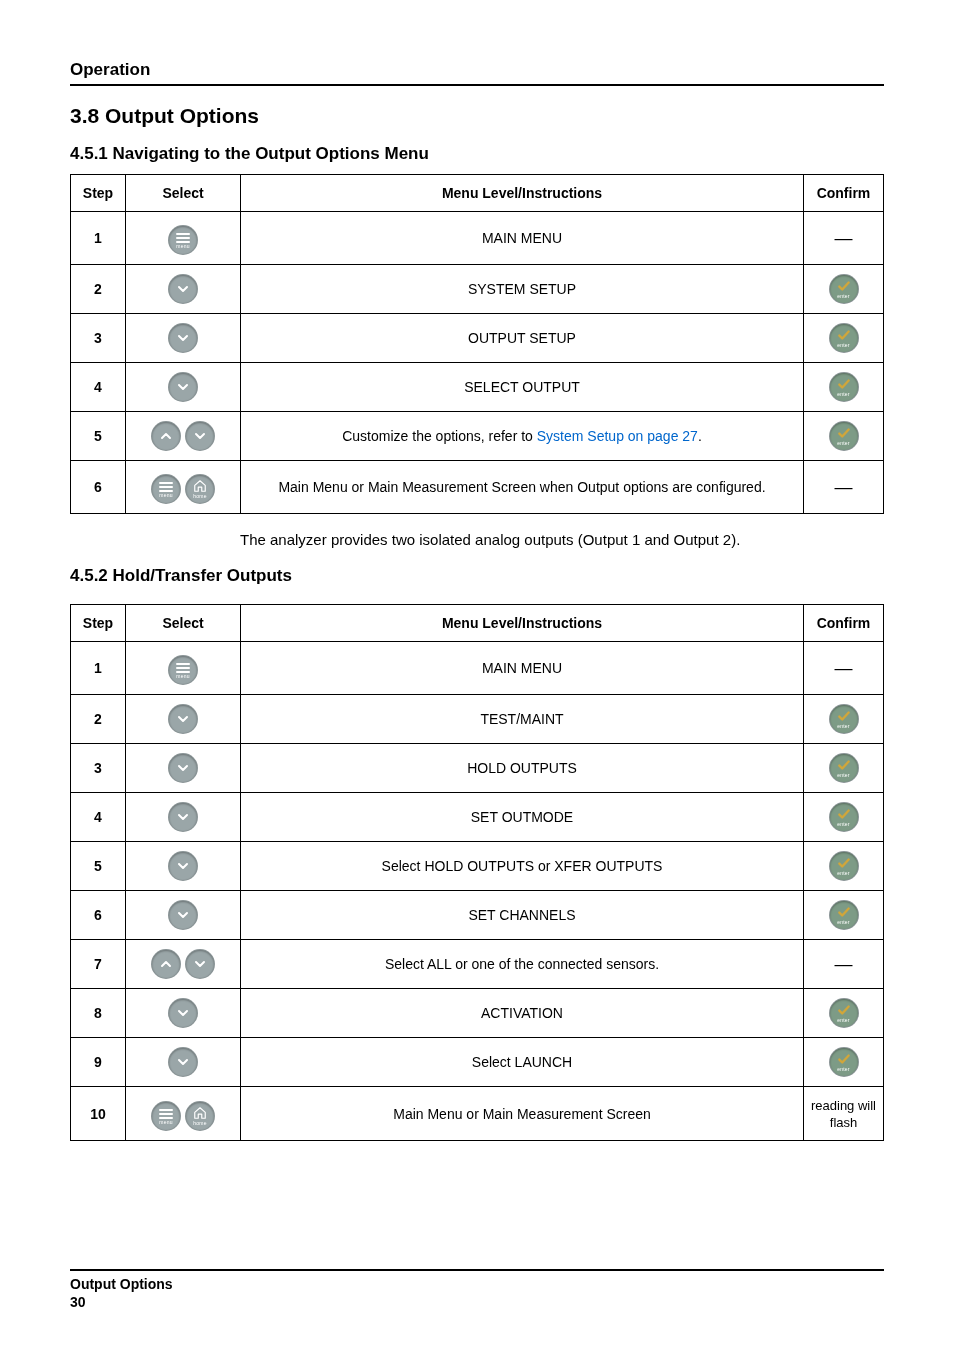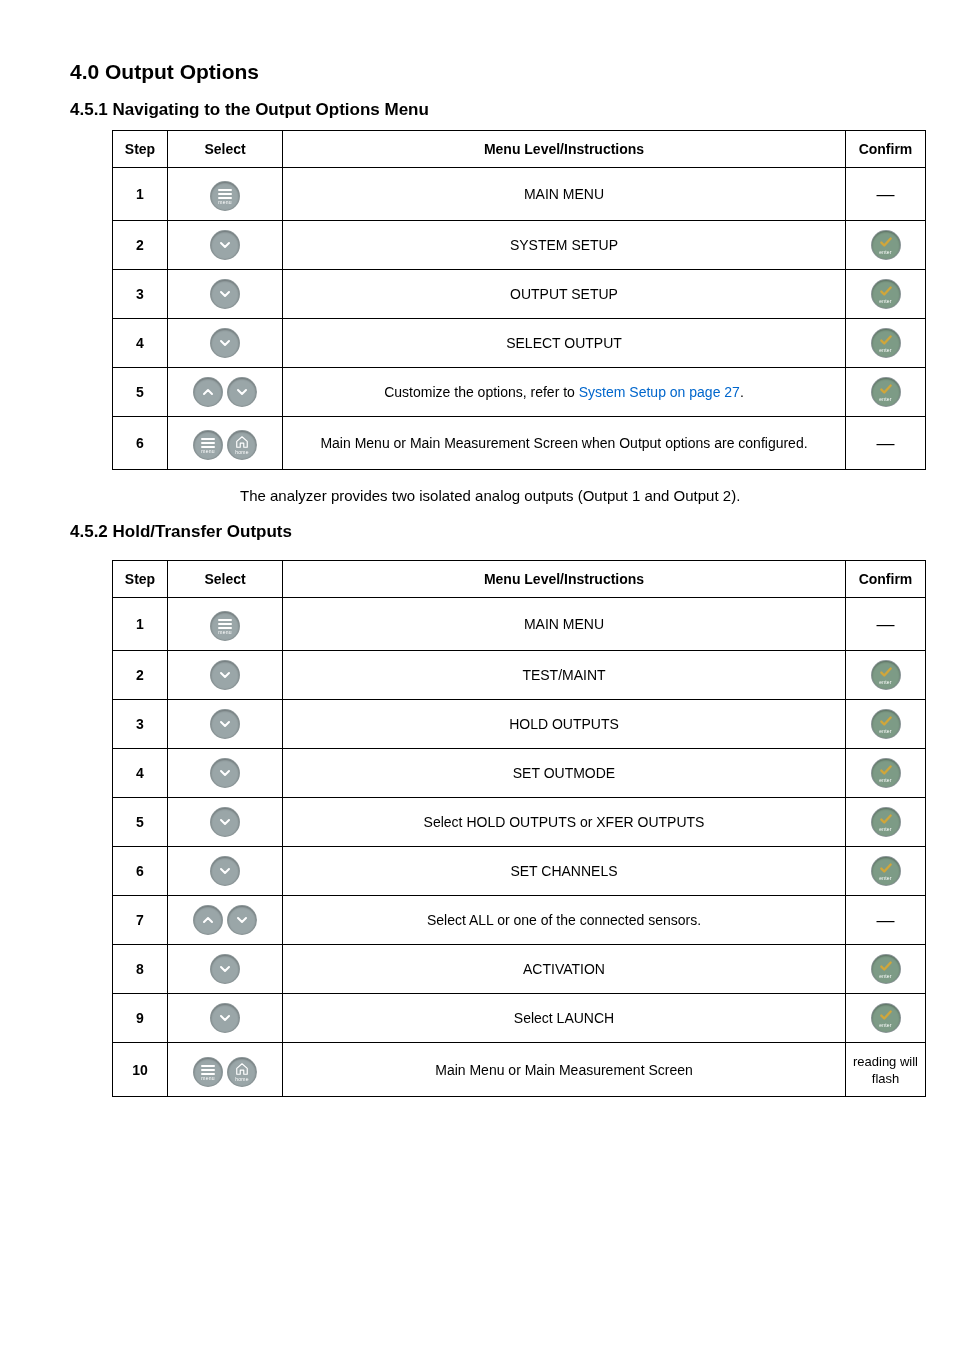--- a/index.html
+++ b/index.html
@@ -37,21 +37,20 @@
   .indent-block{
     margin-left:170px;
     font-size:15px;
     line-height:1.4;
   }
   a.doc-link{color:var(--link-blue);text-decoration:none;}
   table.steps{
     width:100%;
     border-collapse:collapse;
     margin-top:10px;
-    margin-left:42px;
   }
   table.steps th,table.steps td{
     border:1px solid #000;
     padding:10px 6px;
     text-align:center;
     font-size:14px;
     vertical-align:middle;
   }
   table.steps th{font-weight:700;}
   .col-step{width:55px;}
@@ -95,22 +94,23 @@
     line-height:1.3;
   }
   .confirm-text{font-size:13px;line-height:1.2;font-weight:400;}
   .row-bold td:first-child{font-weight:700;}
 </style>
 </head>
 <body>
 
 <div class="page">
 
-
-  <h2 class="h2">4.0  Output Options</h2>
+  <div class="section-header">Operation</div>
+
+  <h2 class="h2">3.8  Output Options</h2>
 
 
   <h3 class="h3">4.5.1  Navigating to the Output Options Menu</h3>
 
   <table class="steps">
     <colgroup>
         <col class="col-step">
         <col class="col-select">
         <col>
         <col class="col-confirm">
@@ -479,20 +479,24 @@
                 </span>
       <span class="lbl">home</span>
               </span>
             </span></td>
           <td>Main Menu or Main Measurement Screen</td>
           <td><span class="confirm-text">reading will flash</span></td>
         </tr>
       </tbody>
   </table>
 
+  <div class="footer">
+    <div>Output Options</div>
+    <div>30</div>
+  </div>
 </div>
 
 <svg width="0" height="0" style="position:absolute">
   <symbol id="svg-chev-down" viewBox="0 0 24 24">
     <polyline points="6 9 12 15 18 9" fill="none" stroke="#fff" stroke-width="3" stroke-linecap="round" stroke-linejoin="round"></polyline>
   </symbol>
   <symbol id="svg-chev-up" viewBox="0 0 24 24">
     <polyline points="6 15 12 9 18 15" fill="none" stroke="#fff" stroke-width="3" stroke-linecap="round" stroke-linejoin="round"></polyline>
   </symbol>
   <symbol id="svg-home" viewBox="0 0 24 24">

